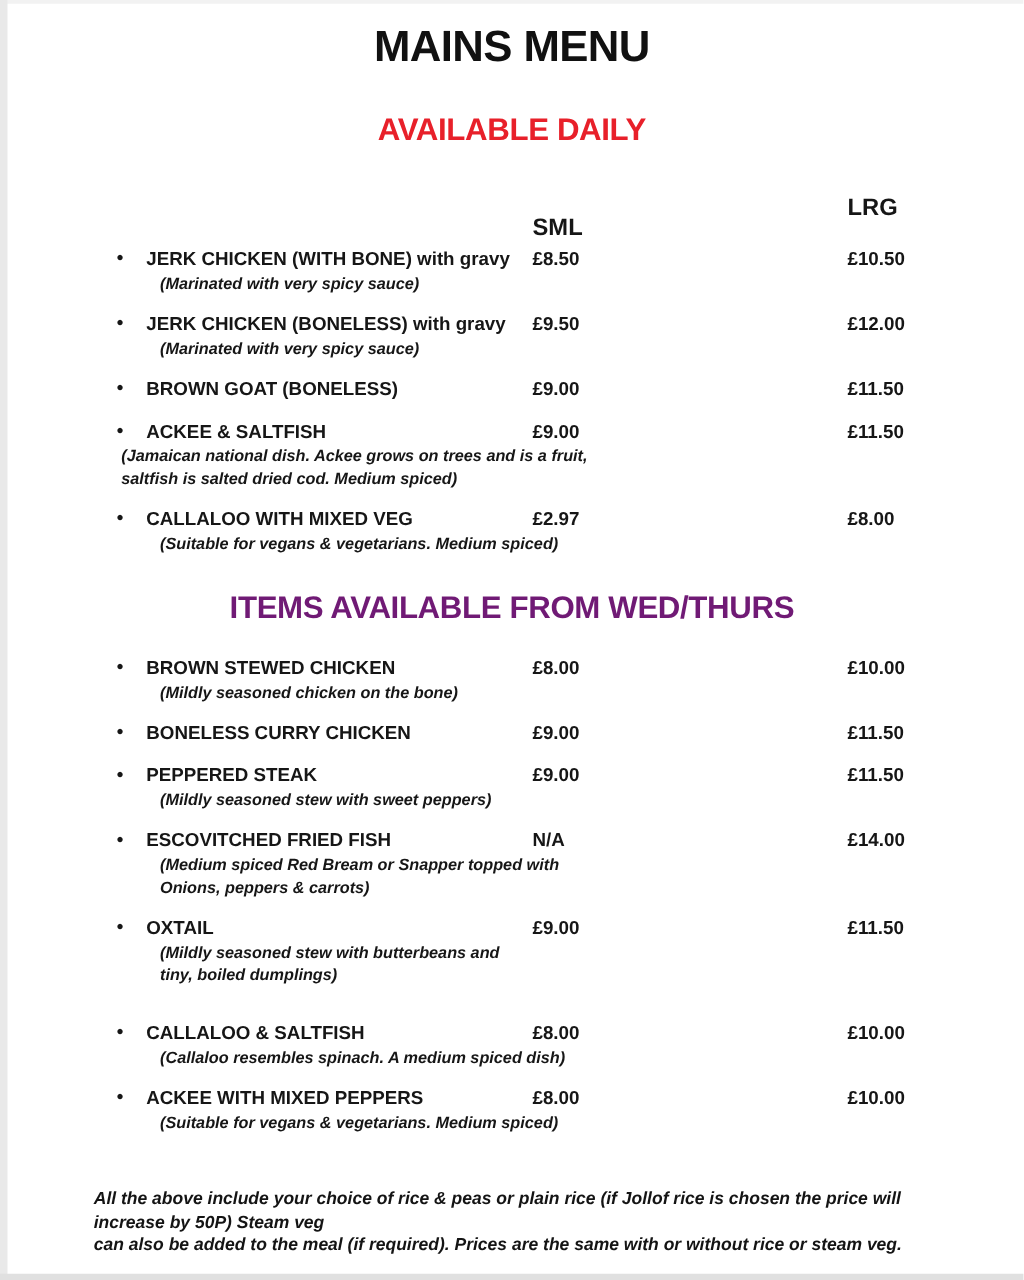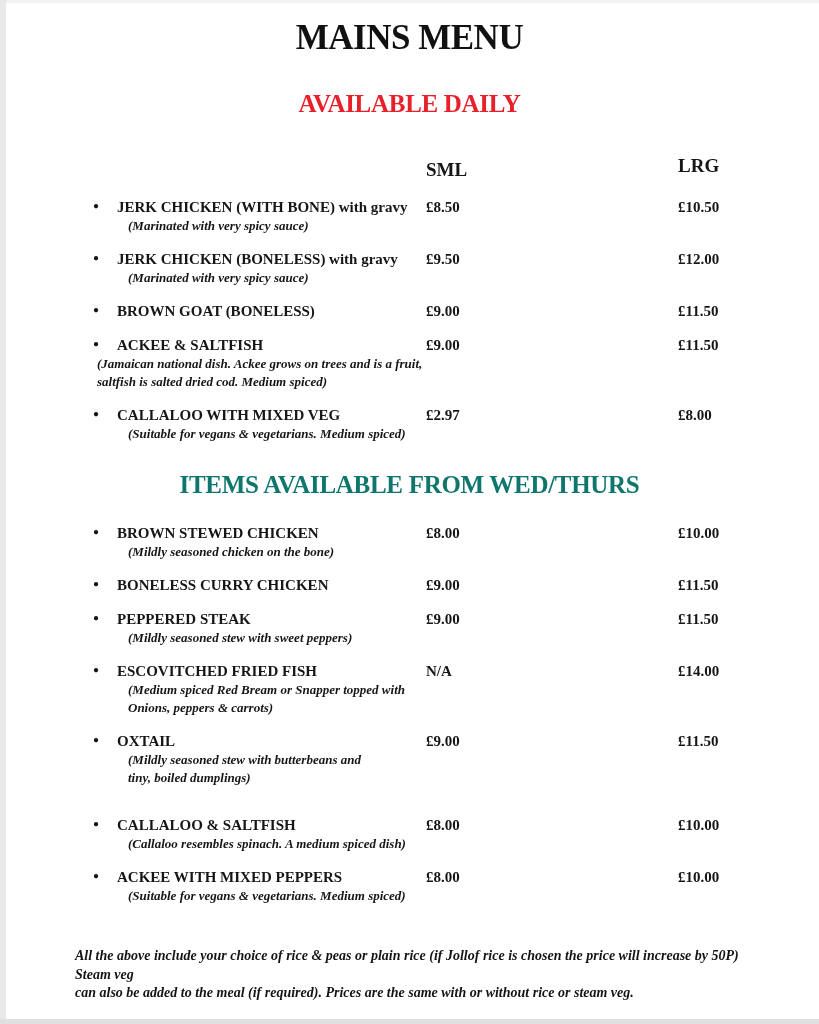--- a/index.html
+++ b/index.html
@@ -1,21 +1,21 @@
 <!DOCTYPE html>
 <html><head>
 <meta charset="utf-8">
 <style>
   html, body { margin: 0; padding: 0; background: #ffffff; }
   .page {
     position: relative;
     width: 819px;
     height: 1024px;
     background: #ffffff;
-    font-family: Liberation Serif, serif;
+    font-family: Liberation Sans, sans-serif;
     color: #161616;
     overflow: hidden;
   }
   .edge-left   { position: absolute; left: 0; top: 0; width: 6px; height: 100%; background: #e9e9e9; }
   .edge-bottom { position: absolute; left: 0; bottom: 0; width: 100%; height: 5px; background: #e0e0e0; }
   .edge-top    { position: absolute; left: 0; top: 0; width: 100%; height: 3px; background: #f2f2f2; }
 
   .title {
     padding-top: 18px;
     text-align: center;
@@ -24,31 +24,31 @@
     letter-spacing: -0.5px;
     color: #111111;
   }
   .section-heading {
     text-align: center;
     font-size: 25px;
     font-weight: bold;
     letter-spacing: -0.3px;
   }
   .section-heading.daily { margin-top: 32px; color: #e8202a; }
-  .section-heading.wed   { margin-top: 28px; margin-bottom: 24px; color: #0f766e; }
+  .section-heading.wed   { margin-top: 28px; margin-bottom: 24px; color: #701a75; }
 
   .col-headers {
     position: relative;
     height: 22px;
     margin-top: 37px;
     margin-bottom: 20px;
     font-weight: bold;
     font-size: 19px;
   }
-  .col-sml { position: absolute; left: 426px; top: 4px; }
+  .col-sml { position: absolute; left: 426px; top: 16px; }
   .col-lrg { position: absolute; left: 678px; top: 0; }
 
   .item { margin-bottom: 14px; }
   .item.gap-after { margin-bottom: 28px; }
   .item-row {
     position: relative;
     padding-left: 117px;
     font-weight: bold;
     font-size: 15px;
     line-height: 20px;

